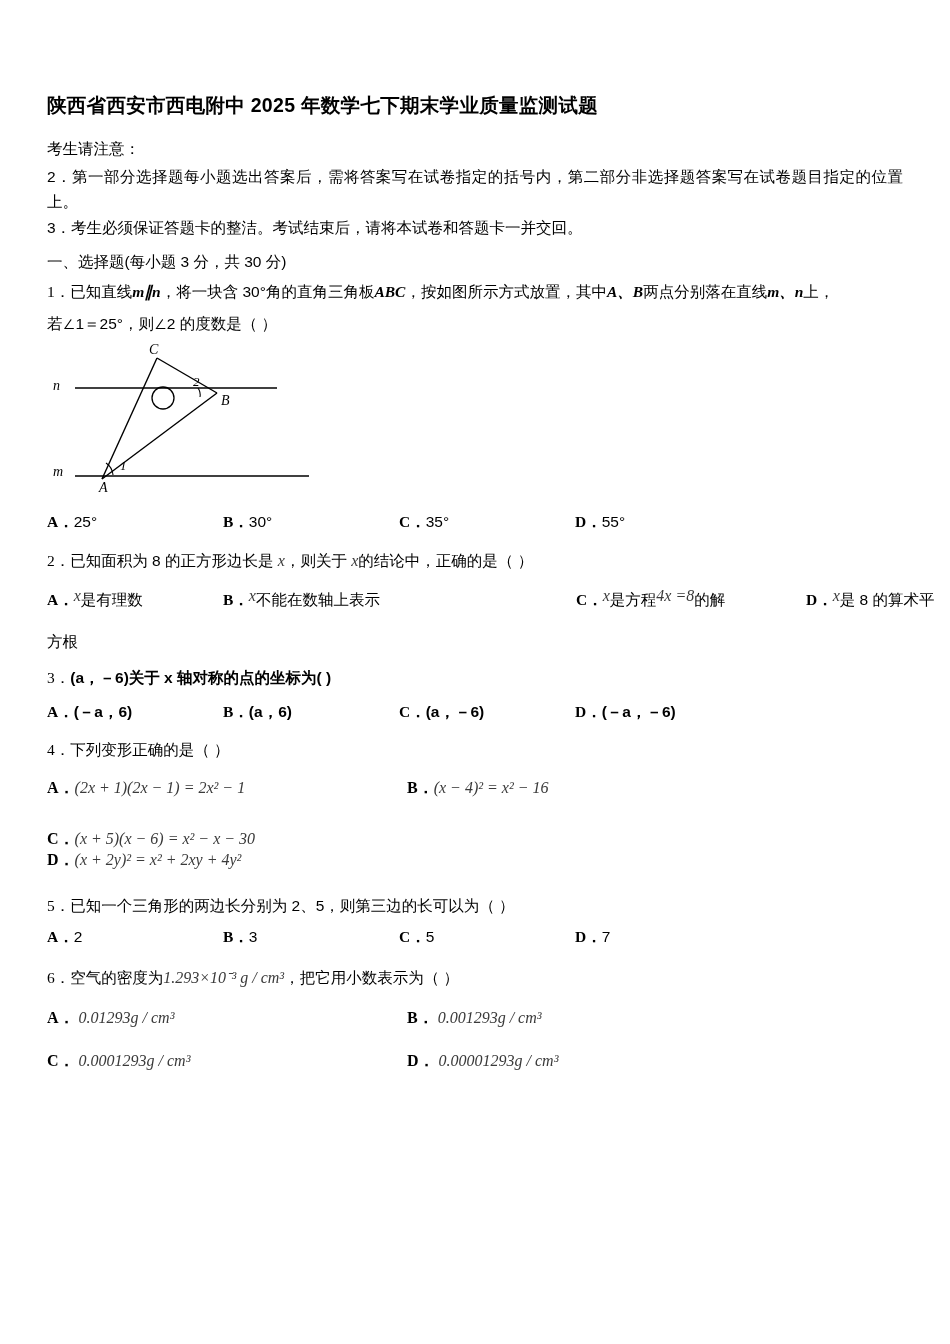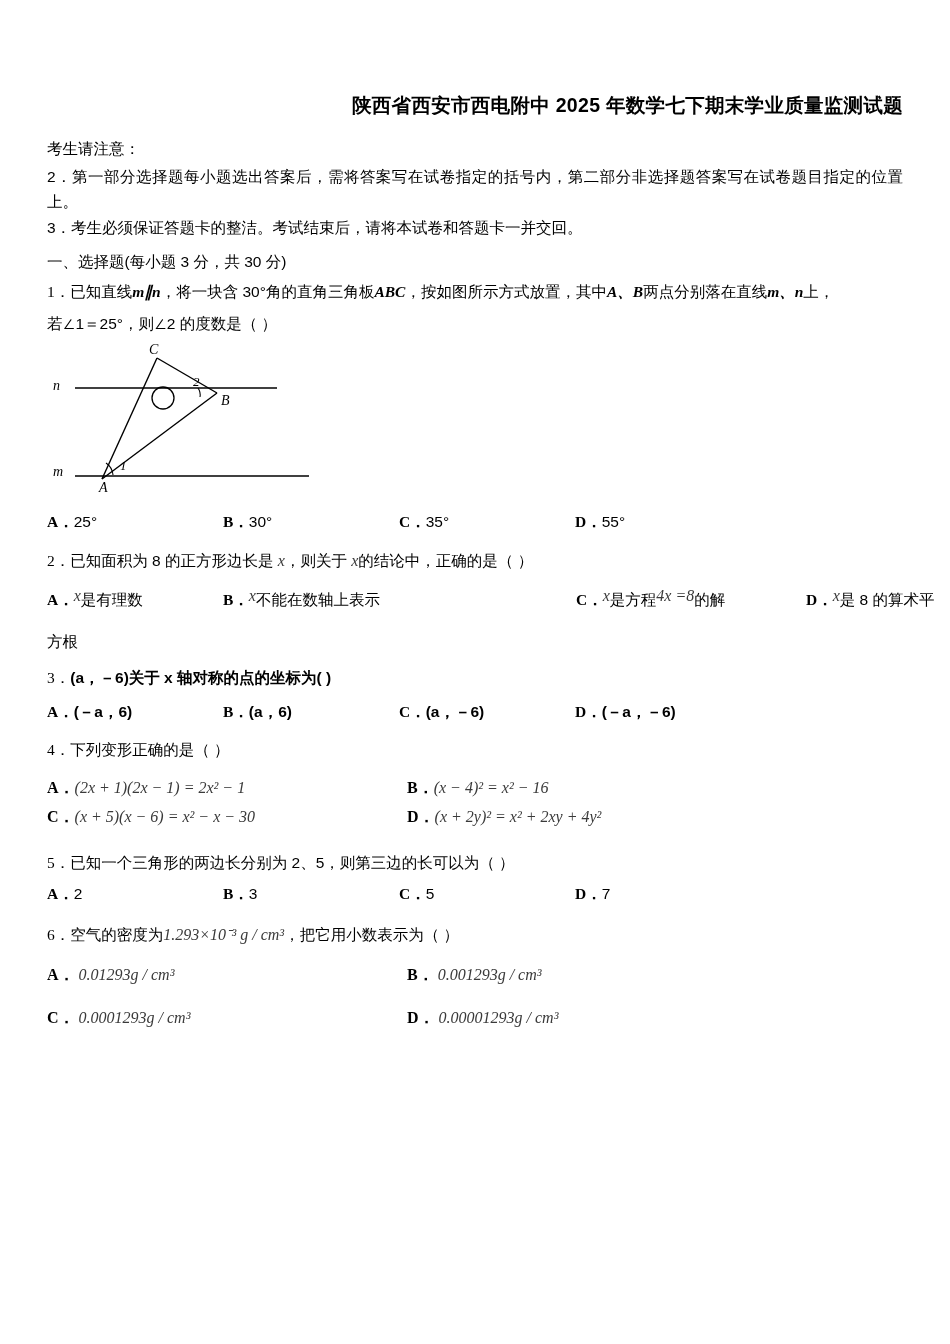--- a/index.html
+++ b/index.html
@@ -21,21 +21,21 @@
     padding: 0;
     box-sizing: border-box;
   }
   .inner {
     position: absolute;
     left: 47px;
     top: 92px;
     width: 856px;
   }
   .doc-title {
-    text-align: right;
+    text-align: left;
     font-size: 19.5px;
     font-weight: bold;
     font-family: "Liberation Sans", sans-serif;
     letter-spacing: 0.3px;
     margin: 0 0 20px 0;
     line-height: 1.4;
   }
   .notice-head {
     font-size: 15.5px;
     margin: 0 0 4px 0;
@@ -176,21 +176,21 @@
     </div>
 
     <div style="margin-top:14px;">
       <p class="q">
         <span class="num">4．</span><span>下列变形正确的是（   ）</span>
       </p>
       <div class="row2" style="margin-top:14px;">
         <div><span class="opt-label">A．</span><span class="math">(2x + 1)(2x − 1) = 2x² − 1</span></div>
         <div><span class="opt-label">B．</span><span class="math">(x − 4)² = x² − 16</span></div>
       </div>
-      <div class="row2" style="margin-top:8px;">
+      <div class="row2" style="margin-top:30px;flex-direction:column;">
         <div><span class="opt-label">C．</span><span class="math">(x + 5)(x − 6) = x² − x − 30</span></div>
         <div><span class="opt-label">D．</span><span class="math">(x + 2y)² = x² + 2xy + 4y²</span></div>
       </div>
     </div>
 
     <div style="margin-top:22px;">
       <p class="q">
         <span class="num">5．</span><span>已知一个三角形的两边长分别为 2、5，则第三边的长可以为（    ）</span>
       </p>
       <div class="opts w-row4" style="margin-top:8px;">

